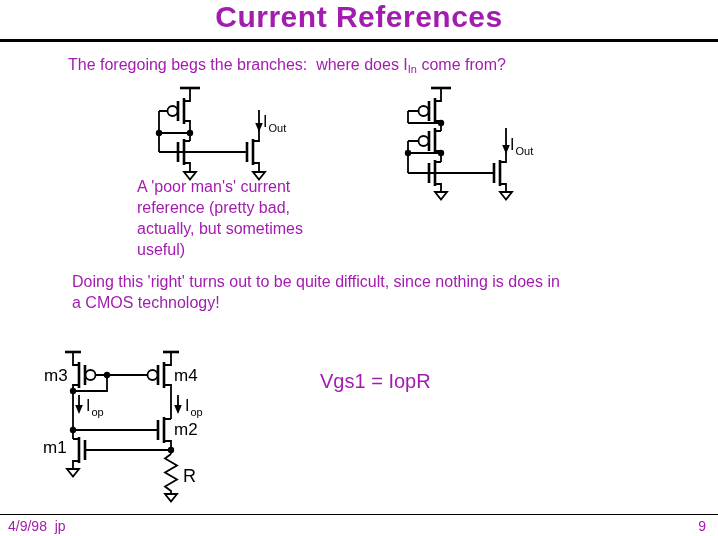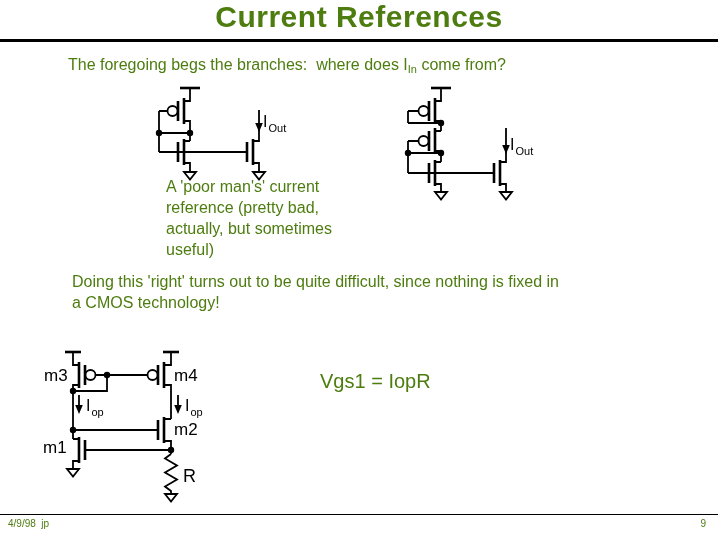--- a/index.html
+++ b/index.html
@@ -1,30 +1,30 @@
 <!DOCTYPE html>
 <html><head>
 <meta charset="utf-8">
 <style>
   html,body{margin:0;padding:0;background:#888;}
   .slide{
     position:relative;width:718px;height:536px;background:#ffffff;
-    font-family:"Liberation Sans",sans-serif;color:#4d7c0f;overflow:hidden;
+    font-family:"Liberation Sans",sans-serif;color:#a21caf;overflow:hidden;
   }
   .abs{position:absolute;}
   .title{
     top:0px;left:0;width:718px;text-align:center;
     font-size:30px;font-weight:bold;letter-spacing:0.5px;
   }
   .rule-top{top:39px;left:0;width:718px;height:2.5px;background:#000;}
   .rule-bottom{top:514px;left:0;width:718px;height:1.2px;background:#000;}
   .body-text{font-size:16px;line-height:21px;white-space:pre-line;}
   .oneline{white-space:pre;}
   .sub{font-size:11px;vertical-align:-3px;}
-  .footer-text{font-size:10px;white-space:pre;}
+  .footer-text{font-size:14px;white-space:pre;}
   svg{display:block;}
   svg text{font-family:"Liberation Sans",sans-serif;fill:#000;}
   .wire{stroke:#000;stroke-width:1.8;fill:none;}
   .bar{stroke:#000;stroke-width:2.6;fill:none;}
   .pcircle{stroke:#000;stroke-width:1.8;fill:#fff;}
   .dot{fill:#000;stroke:none;}
   .ahead{fill:#000;stroke:none;}
   .gnd{stroke:#000;stroke-width:1.8;fill:#fff;}
   .lbl{font-size:17px;}
   .ilbl{font-size:16px;}
@@ -100,26 +100,26 @@
     <g>
       <path class="wire" d="M108,44 V78 H102 M102,100 H108 V108"></path>
       <path class="bar" d="M102,76 V102 M96,79 V99"></path>
     </g>
     <polygon class="ahead" points="108,70 104.2,61 111.8,61"></polygon>
     <path class="gnd" d="M102,108 H114 L108,115.5 Z"></path>
     <text class="ilbl" x="112" y="66">I</text>
     <text class="islbl" x="117.5" y="70.5">Out</text>
   </svg>
 
-  <div class="abs body-text" style="left:137px;top:176px;margin-left:29px;">A 'poor man's' current
+  <div class="abs body-text" style="left:137px;top:176px;">A 'poor man's' current
 reference (pretty bad,
 actually, but sometimes
 useful)</div>
 
-  <div class="abs body-text" style="left:72px;top:271px;">Doing this 'right' turns out to be quite difficult, since nothing is fixed in
+  <div class="abs body-text" style="left:72px;top:271px;">Doing this 'right' turns out to be quite difficult, since nothing is does in
 a CMOS technology!</div>
 
   <svg class="abs" style="left:42px;top:348px;" width="210" height="160" viewBox="0 0 210 160">
     <g>
       <path class="bar" d="M23,4 H39"></path>
       <path class="wire" d="M31,4 V15"></path>
     </g>
     <g>
       <path class="bar" d="M121,4 H137"></path>
       <path class="wire" d="M129,4 V15"></path>

